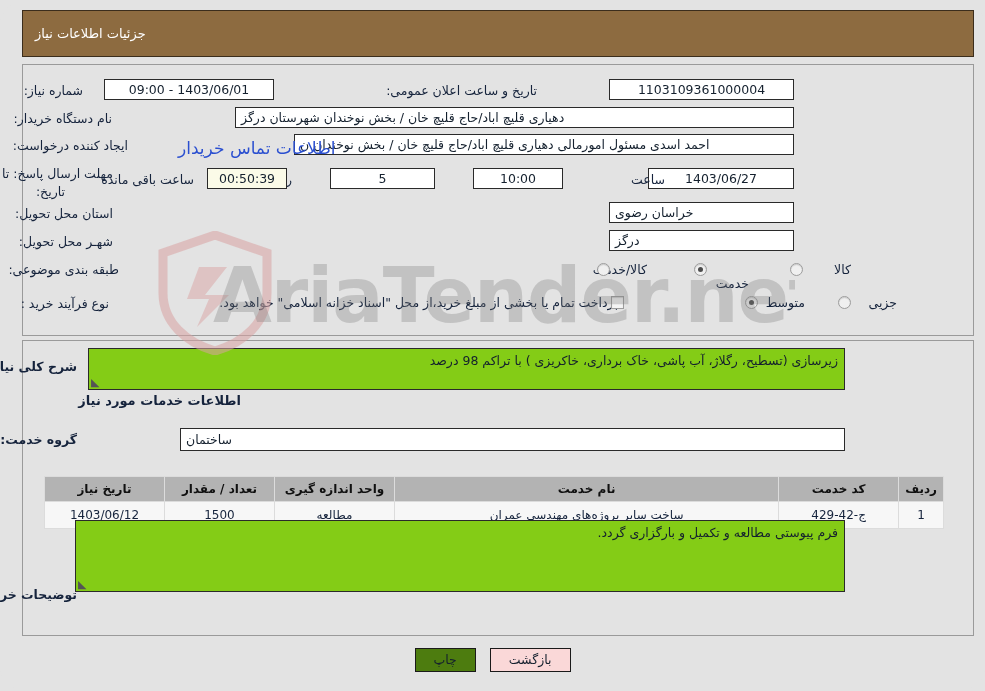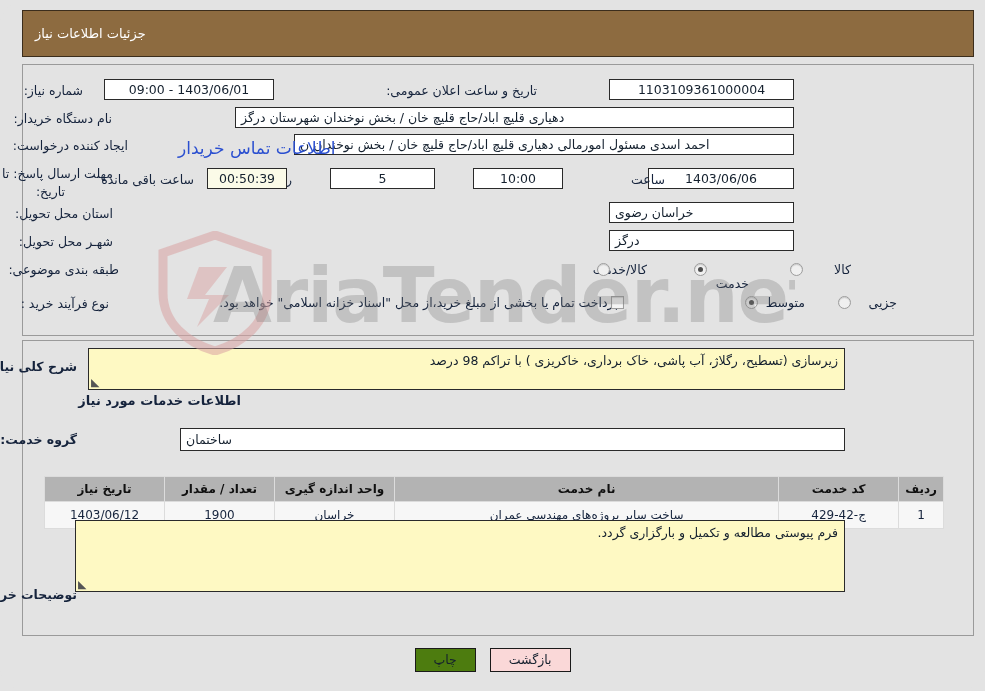--- a/index.html
+++ b/index.html
@@ -130,21 +130,21 @@
     width: 13px; height: 13px;
     background: #f4f4f4;
     border: 1px solid #9c9c9c;
     box-shadow: inset 0 1px 1px rgba(0,0,0,.16);
     z-index: 4;
   }
 
   
   .ta {
     position: absolute;
-    background: #fef9c3;
+    background: #84cc16;
     border: 1px solid #2a2a2a;
     font-size: 12.5px;
     color: #14202e;
     padding: 4px 6px 0 6px;
     text-align: right;
     overflow: hidden;
     z-index: 3;
   }
   .ta .grip {
     position: absolute;
@@ -252,21 +252,21 @@
 
   <div class="lbl" style="right:873px; top:111px;">نام دستگاه خریدار:</div>
   <div class="fld fld-right" style="left:235px; top:107px; width:559px; height:21px;">دهیاری قلیچ اباد/حاج قلیچ خان / بخش نوخندان شهرستان درگز</div>
 
   <div class="lbl" style="right:857px; top:138px;">ایجاد کننده درخواست:</div>
   <div class="fld fld-right" style="left:294px; top:134px; width:500px; height:21px;">احمد اسدی مسئول امورمالی دهیاری قلیچ اباد/حاج قلیچ خان / بخش نوخندان ن</div>
   <div class="lnk" style="left:178px; top:138px;">اطلاعات تماس خریدار</div>
 
   <div class="lbl" style="right:872px; top:166px;">مهلت ارسال پاسخ: تا</div>
   <div class="lbl" style="right:920px; top:184px;">تاریخ:</div>
-  <div class="fld fld-center" style="left:648px; top:168px; width:146px; height:21px;">1403/06/06</div>
+  <div class="fld fld-center" style="left:648px; top:168px; width:146px; height:21px;">1403/06/27</div>
   <div class="txt" style="right:320px; top:172px;">ساعت</div>
   <div class="fld fld-center" style="left:473px; top:168px; width:90px; height:21px;">10:00</div>
   <div class="fld fld-center" style="left:330px; top:168px; width:105px; height:21px;">5</div>
   <div class="txt" style="right:693px; top:172px;">روز و</div>
   <div class="fld fld-center fld-timer" style="left:207px; top:168px; width:80px; height:21px;">00:50:39</div>
   <div class="txt" style="right:791px; top:172px;">ساعت باقی مانده</div>
 
   <div class="lbl" style="right:872px; top:206px;">استان محل تحویل:</div>
   <div class="fld fld-right" style="left:609px; top:202px; width:185px; height:21px;">خراسان رضوی</div>
 
@@ -310,22 +310,22 @@
           <th class="col-unit">واحد اندازه گیری</th>
           <th class="col-qty">تعداد / مقدار</th>
           <th class="col-date">تاریخ نیاز</th>
         </tr>
       </thead>
       <tbody>
         <tr>
           <td>1</td>
           <td>ج-42-429</td>
           <td>ساخت سایر پروژه‌های مهندسی عمران</td>
-          <td>خراسان</td>
-          <td>1900</td>
+          <td>مطالعه</td>
+          <td>1500</td>
           <td>1403/06/12</td>
         </tr>
       </tbody>
     </table>
   </div>
 
   <div class="lbl lbl-b" style="right:908px; top:587px;">توضیحات خریدار:</div>
   <div class="ta" style="left:75px; top:520px; width:770px; height:72px;">
     <span>فرم پیوستی مطالعه و تکمیل و بارگزاری گردد.</span>
     <span class="grip">◢</span>

